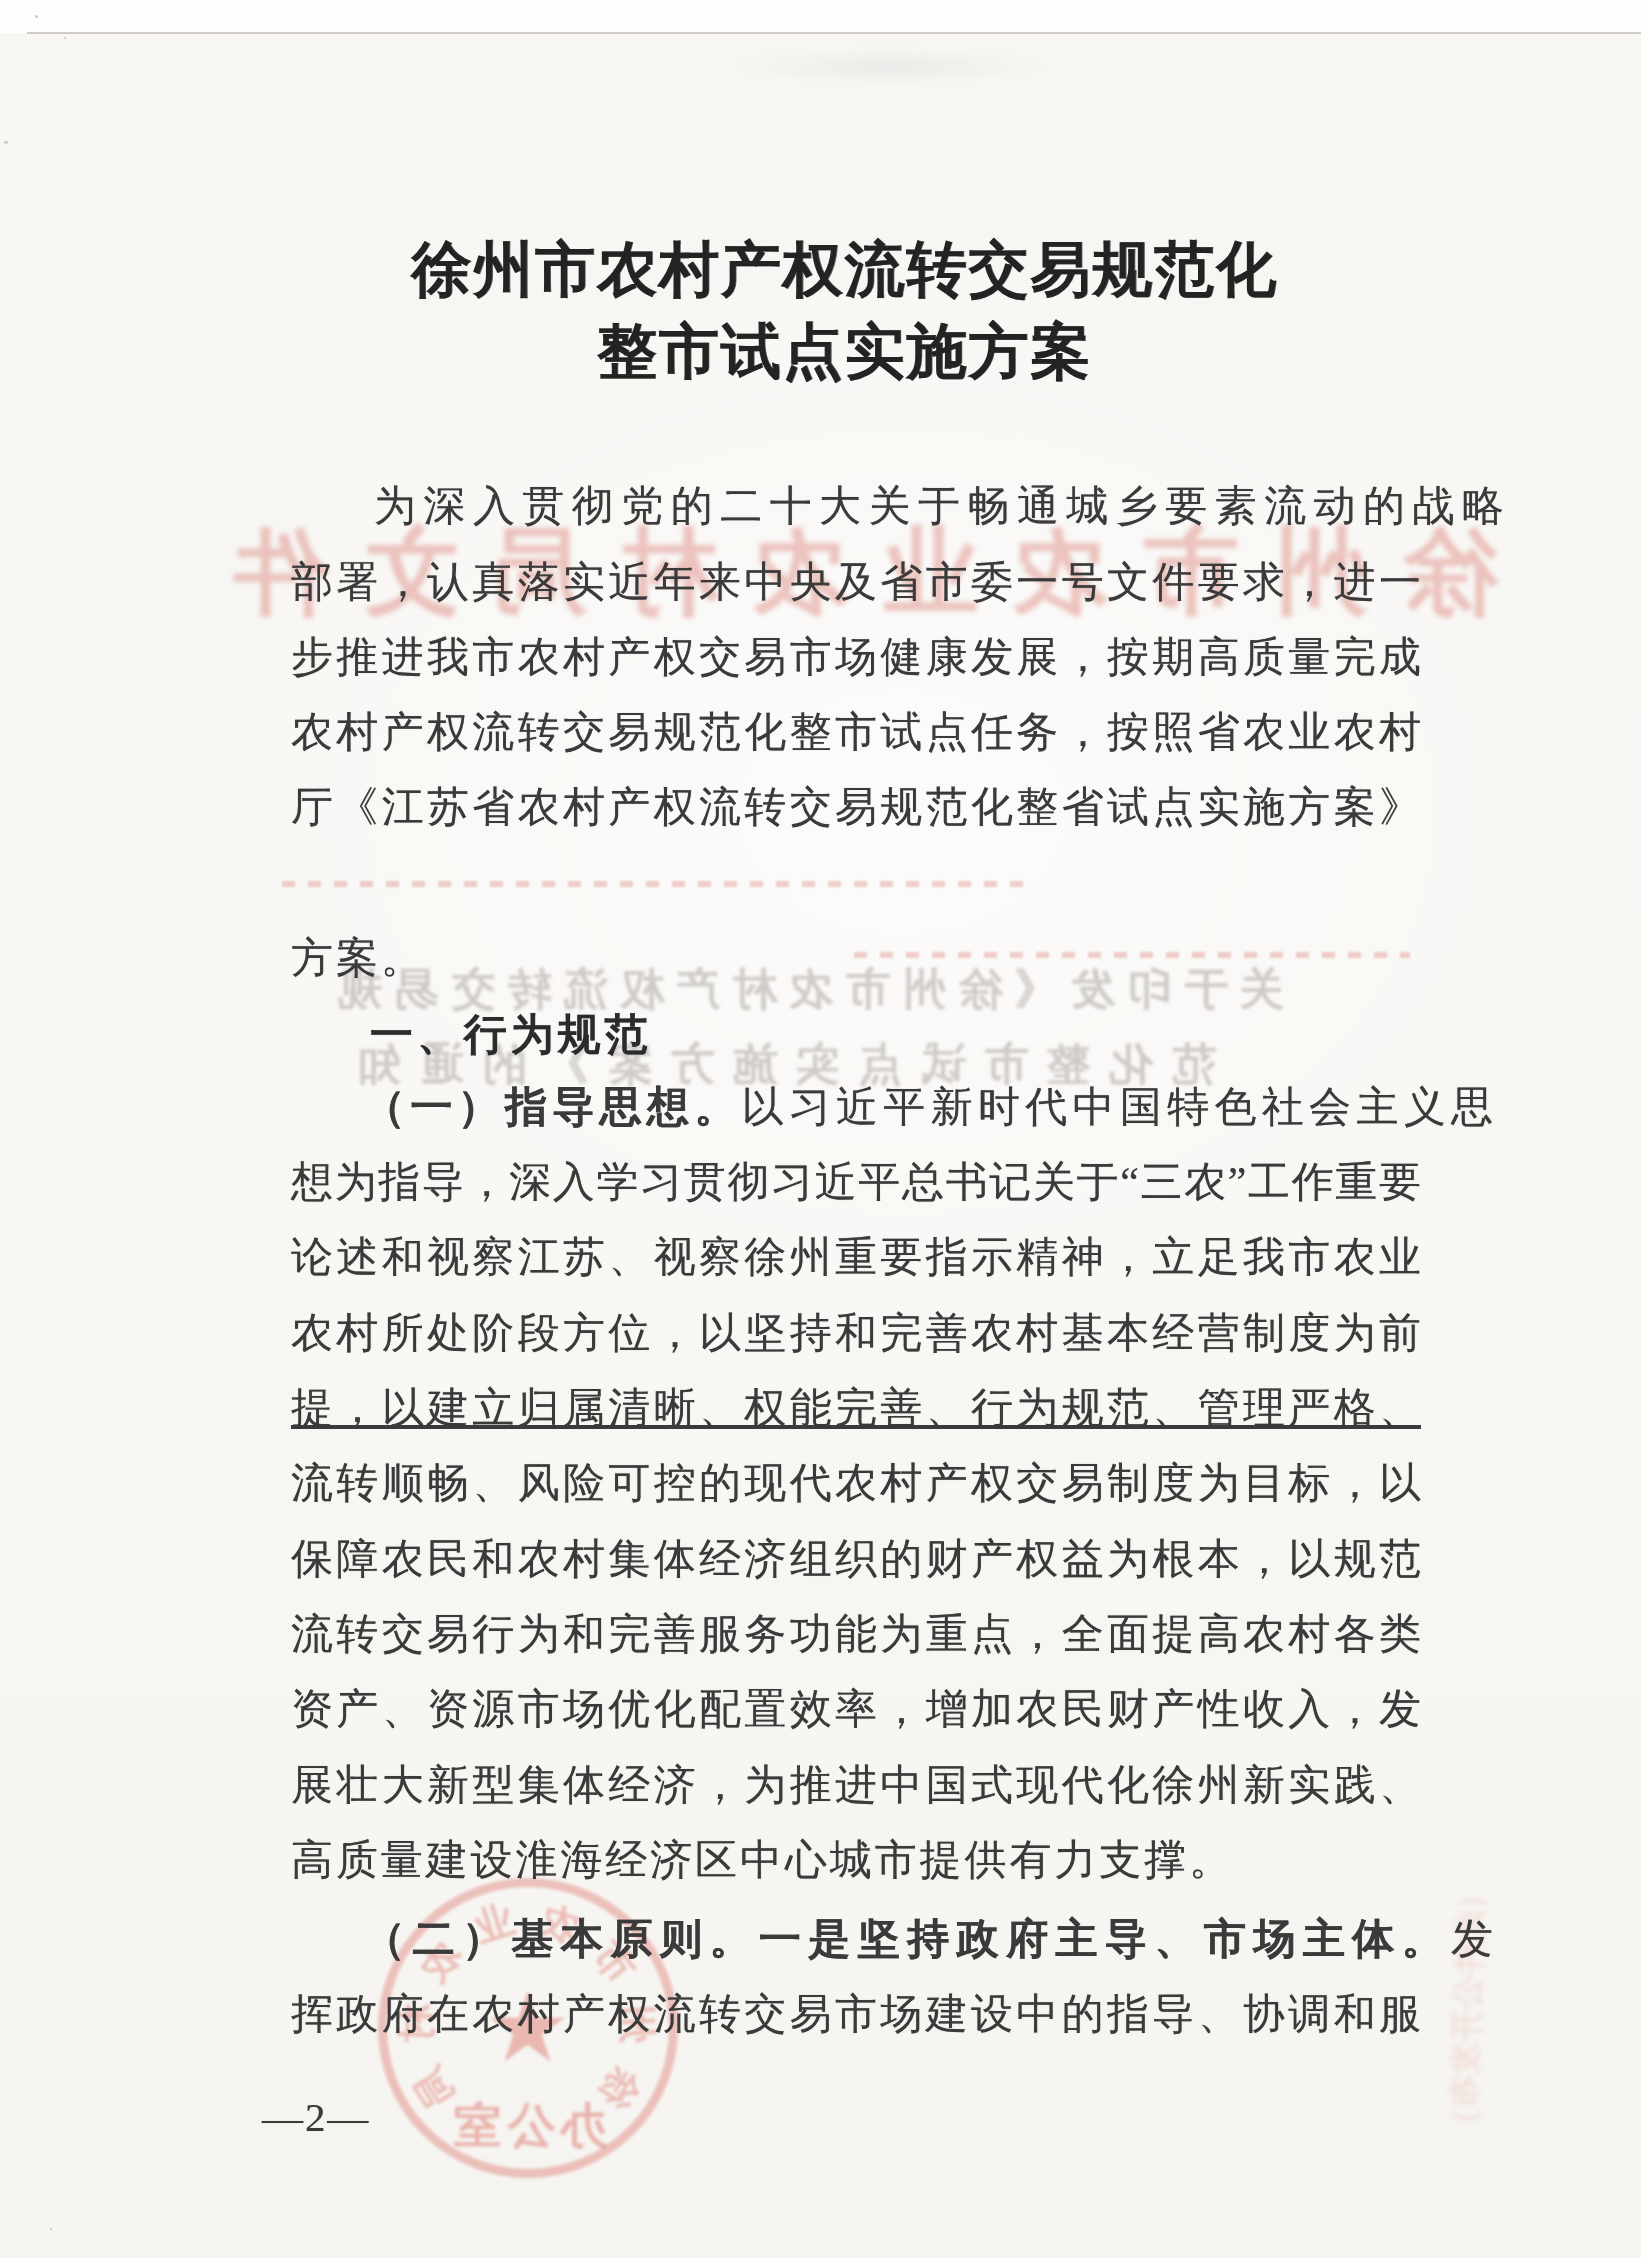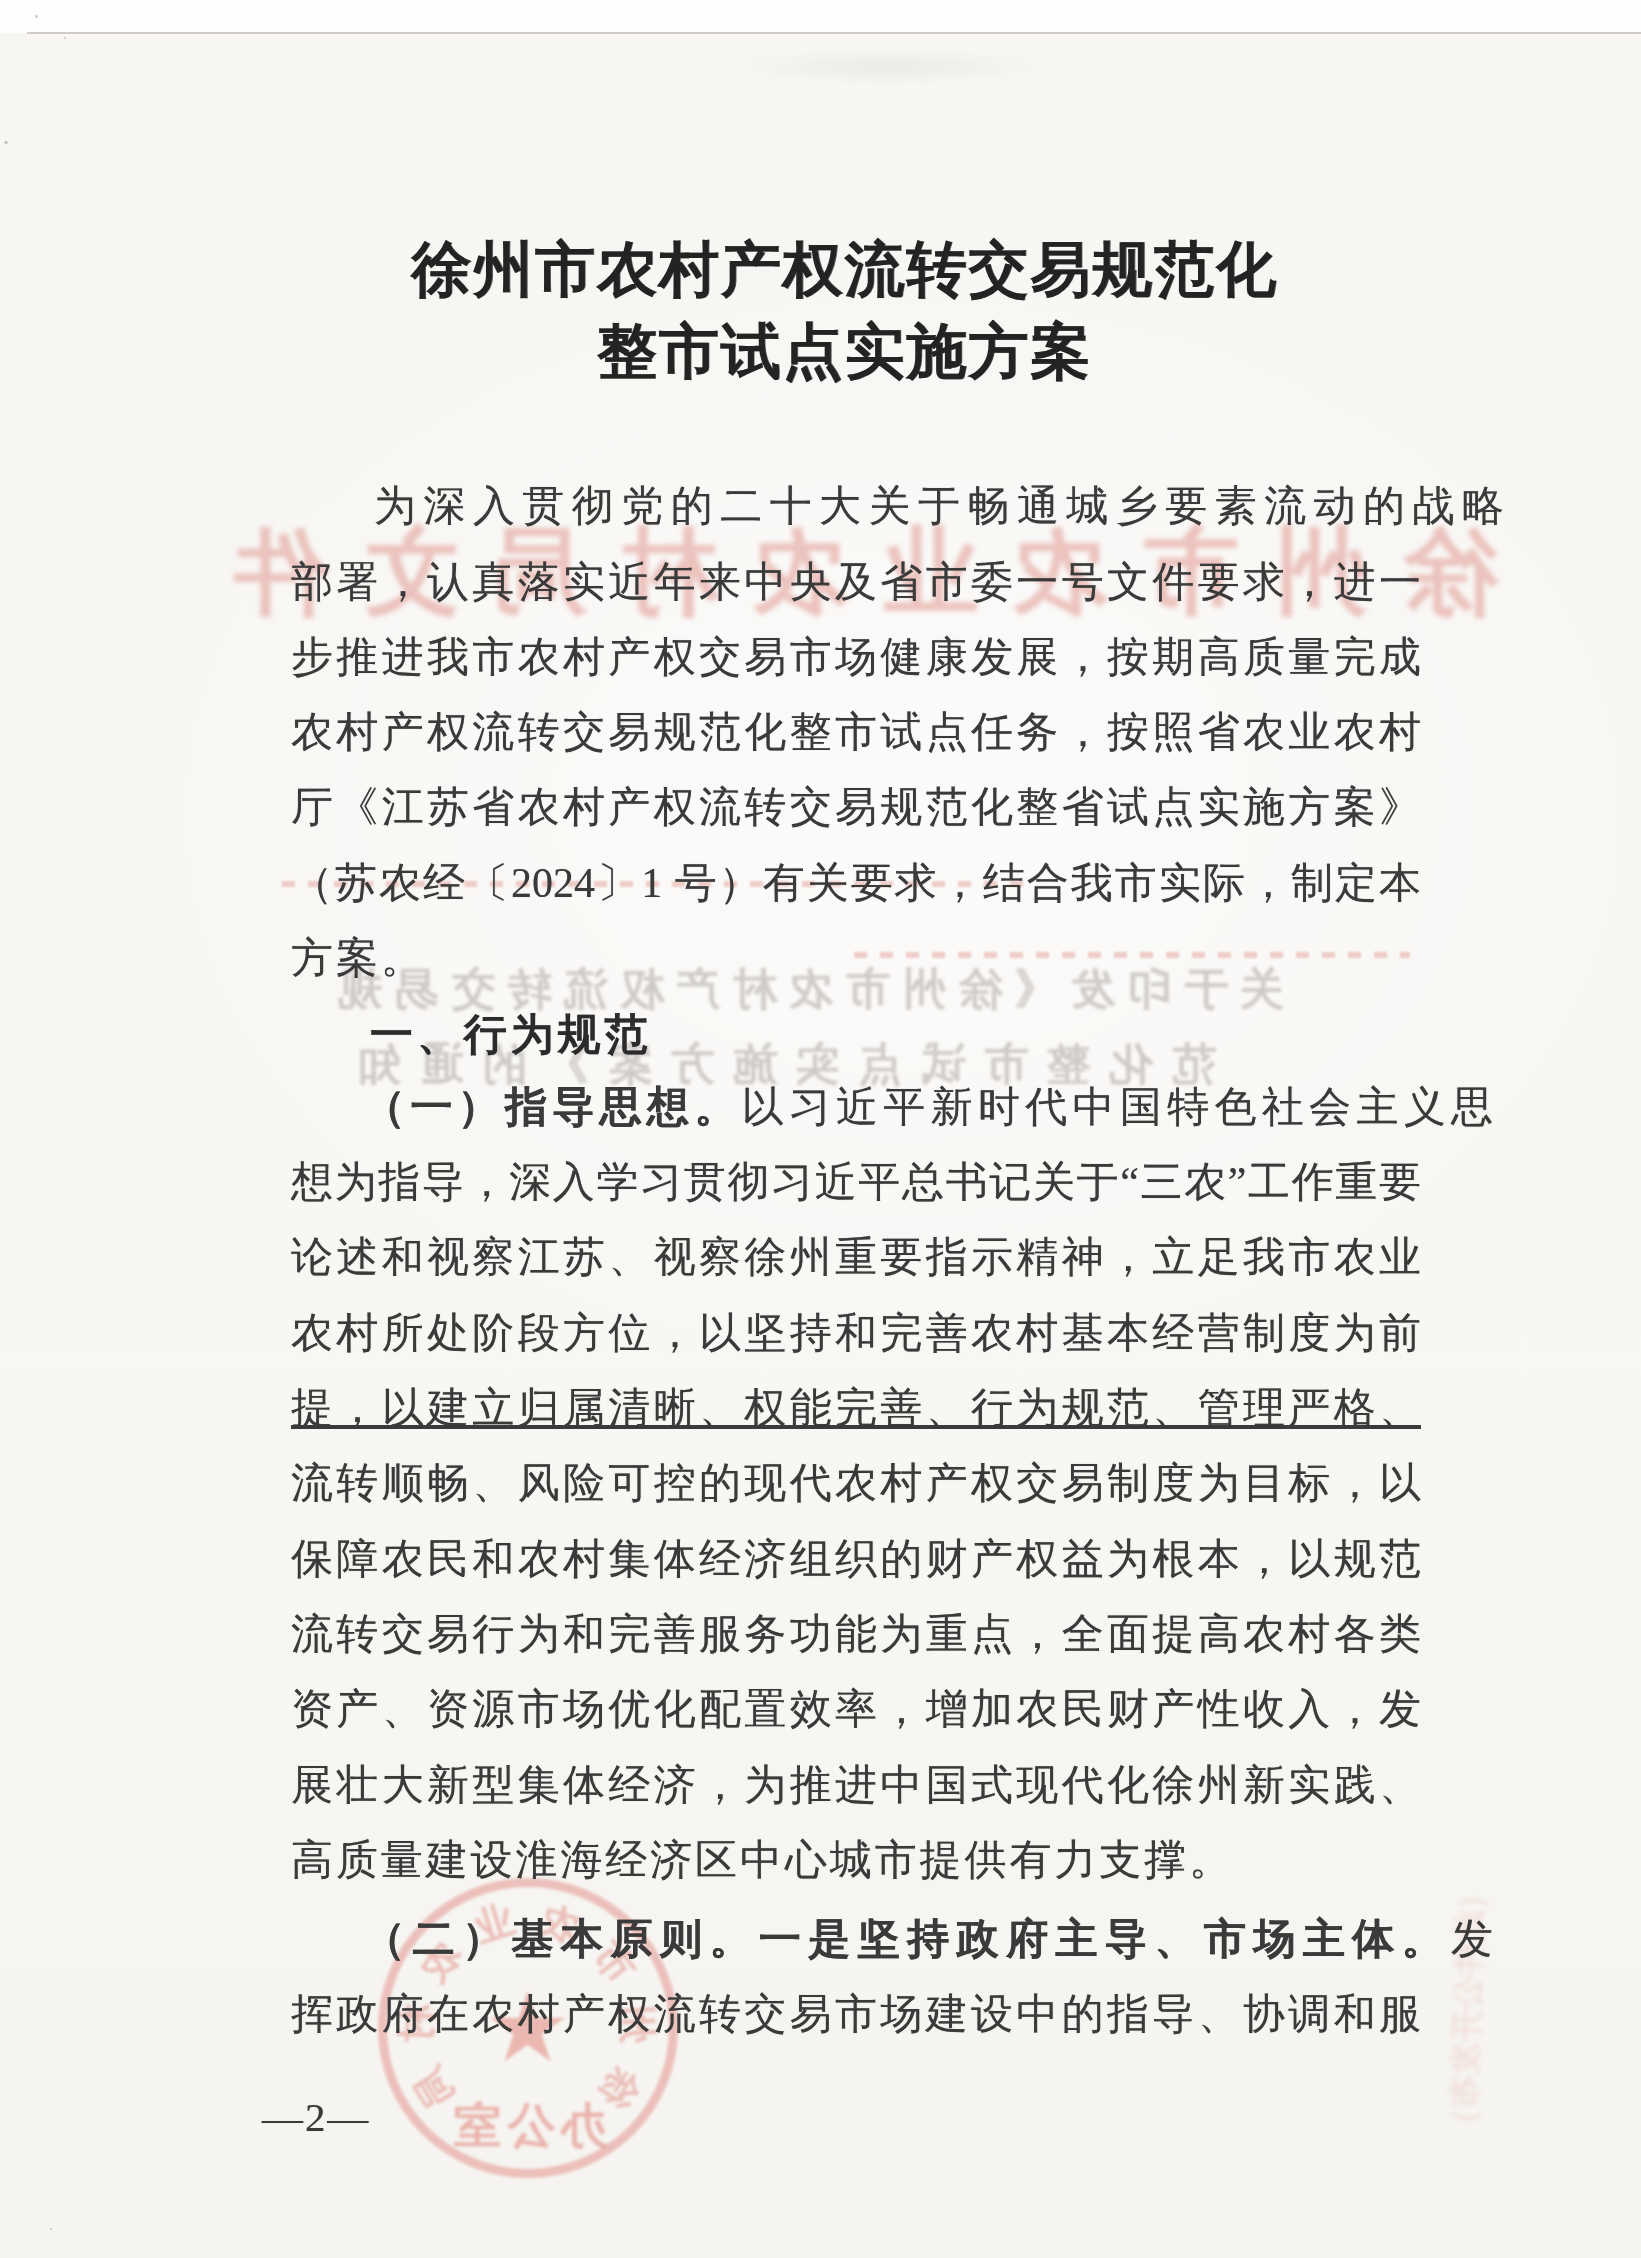--- a/index.html
+++ b/index.html
@@ -170,21 +170,20 @@
   </div>
 
   <div class="t-line" style="top:225px;">徐州市农村产权流转交易规范化</div>
   <div class="t-line" style="top:307px;">整市试点实施方案</div>
 
   <div class="line just ind-p" style="top:469px;">为深入贯彻党的二十大关于畅通城乡要素流动的战略</div>
   <div class="line just" style="top:545px;">部署，认真落实近年来中央及省市委一号文件要求，进一</div>
   <div class="line just" style="top:620px;">步推进我市农村产权交易市场健康发展，按期高质量完成</div>
   <div class="line just" style="top:695px;">农村产权流转交易规范化整市试点任务，按照省农业农村</div>
   <div class="line just" style="top:770px;">厅《江苏省农村产权流转交易规范化整省试点实施方案》</div>
-  <div class="line just" style="top:846px;">（苏农经〔2024〕1 号）有关要求，结合我市实际，制定本</div>
   <div class="line short" style="top:921px;">方案。</div>
 
   <div class="line heading" style="top:997px;">一、行为规范</div>
 
   <div class="line just ind-br" style="top:1070px;"><span class="b">（一）指导思想。</span><span>以习近平新时代中国特色社会主义思</span></div>
   <div class="line just" style="top:1145px;">想为指导，深入学习贯彻习近平总书记关于“三农”工作重要</div>
   <div class="line just" style="top:1220px;">论述和视察江苏、视察徐州重要指示精神，立足我市农业</div>
   <div class="line just" style="top:1296px;">农村所处阶段方位，以坚持和完善农村基本经营制度为前</div>
   <div class="line just" style="top:1371px;text-decoration:underline;">提，以建立归属清晰、权能完善、行为规范、管理严格、</div>
   <div class="line just" style="top:1446px;">流转顺畅、风险可控的现代农村产权交易制度为目标，以</div>

